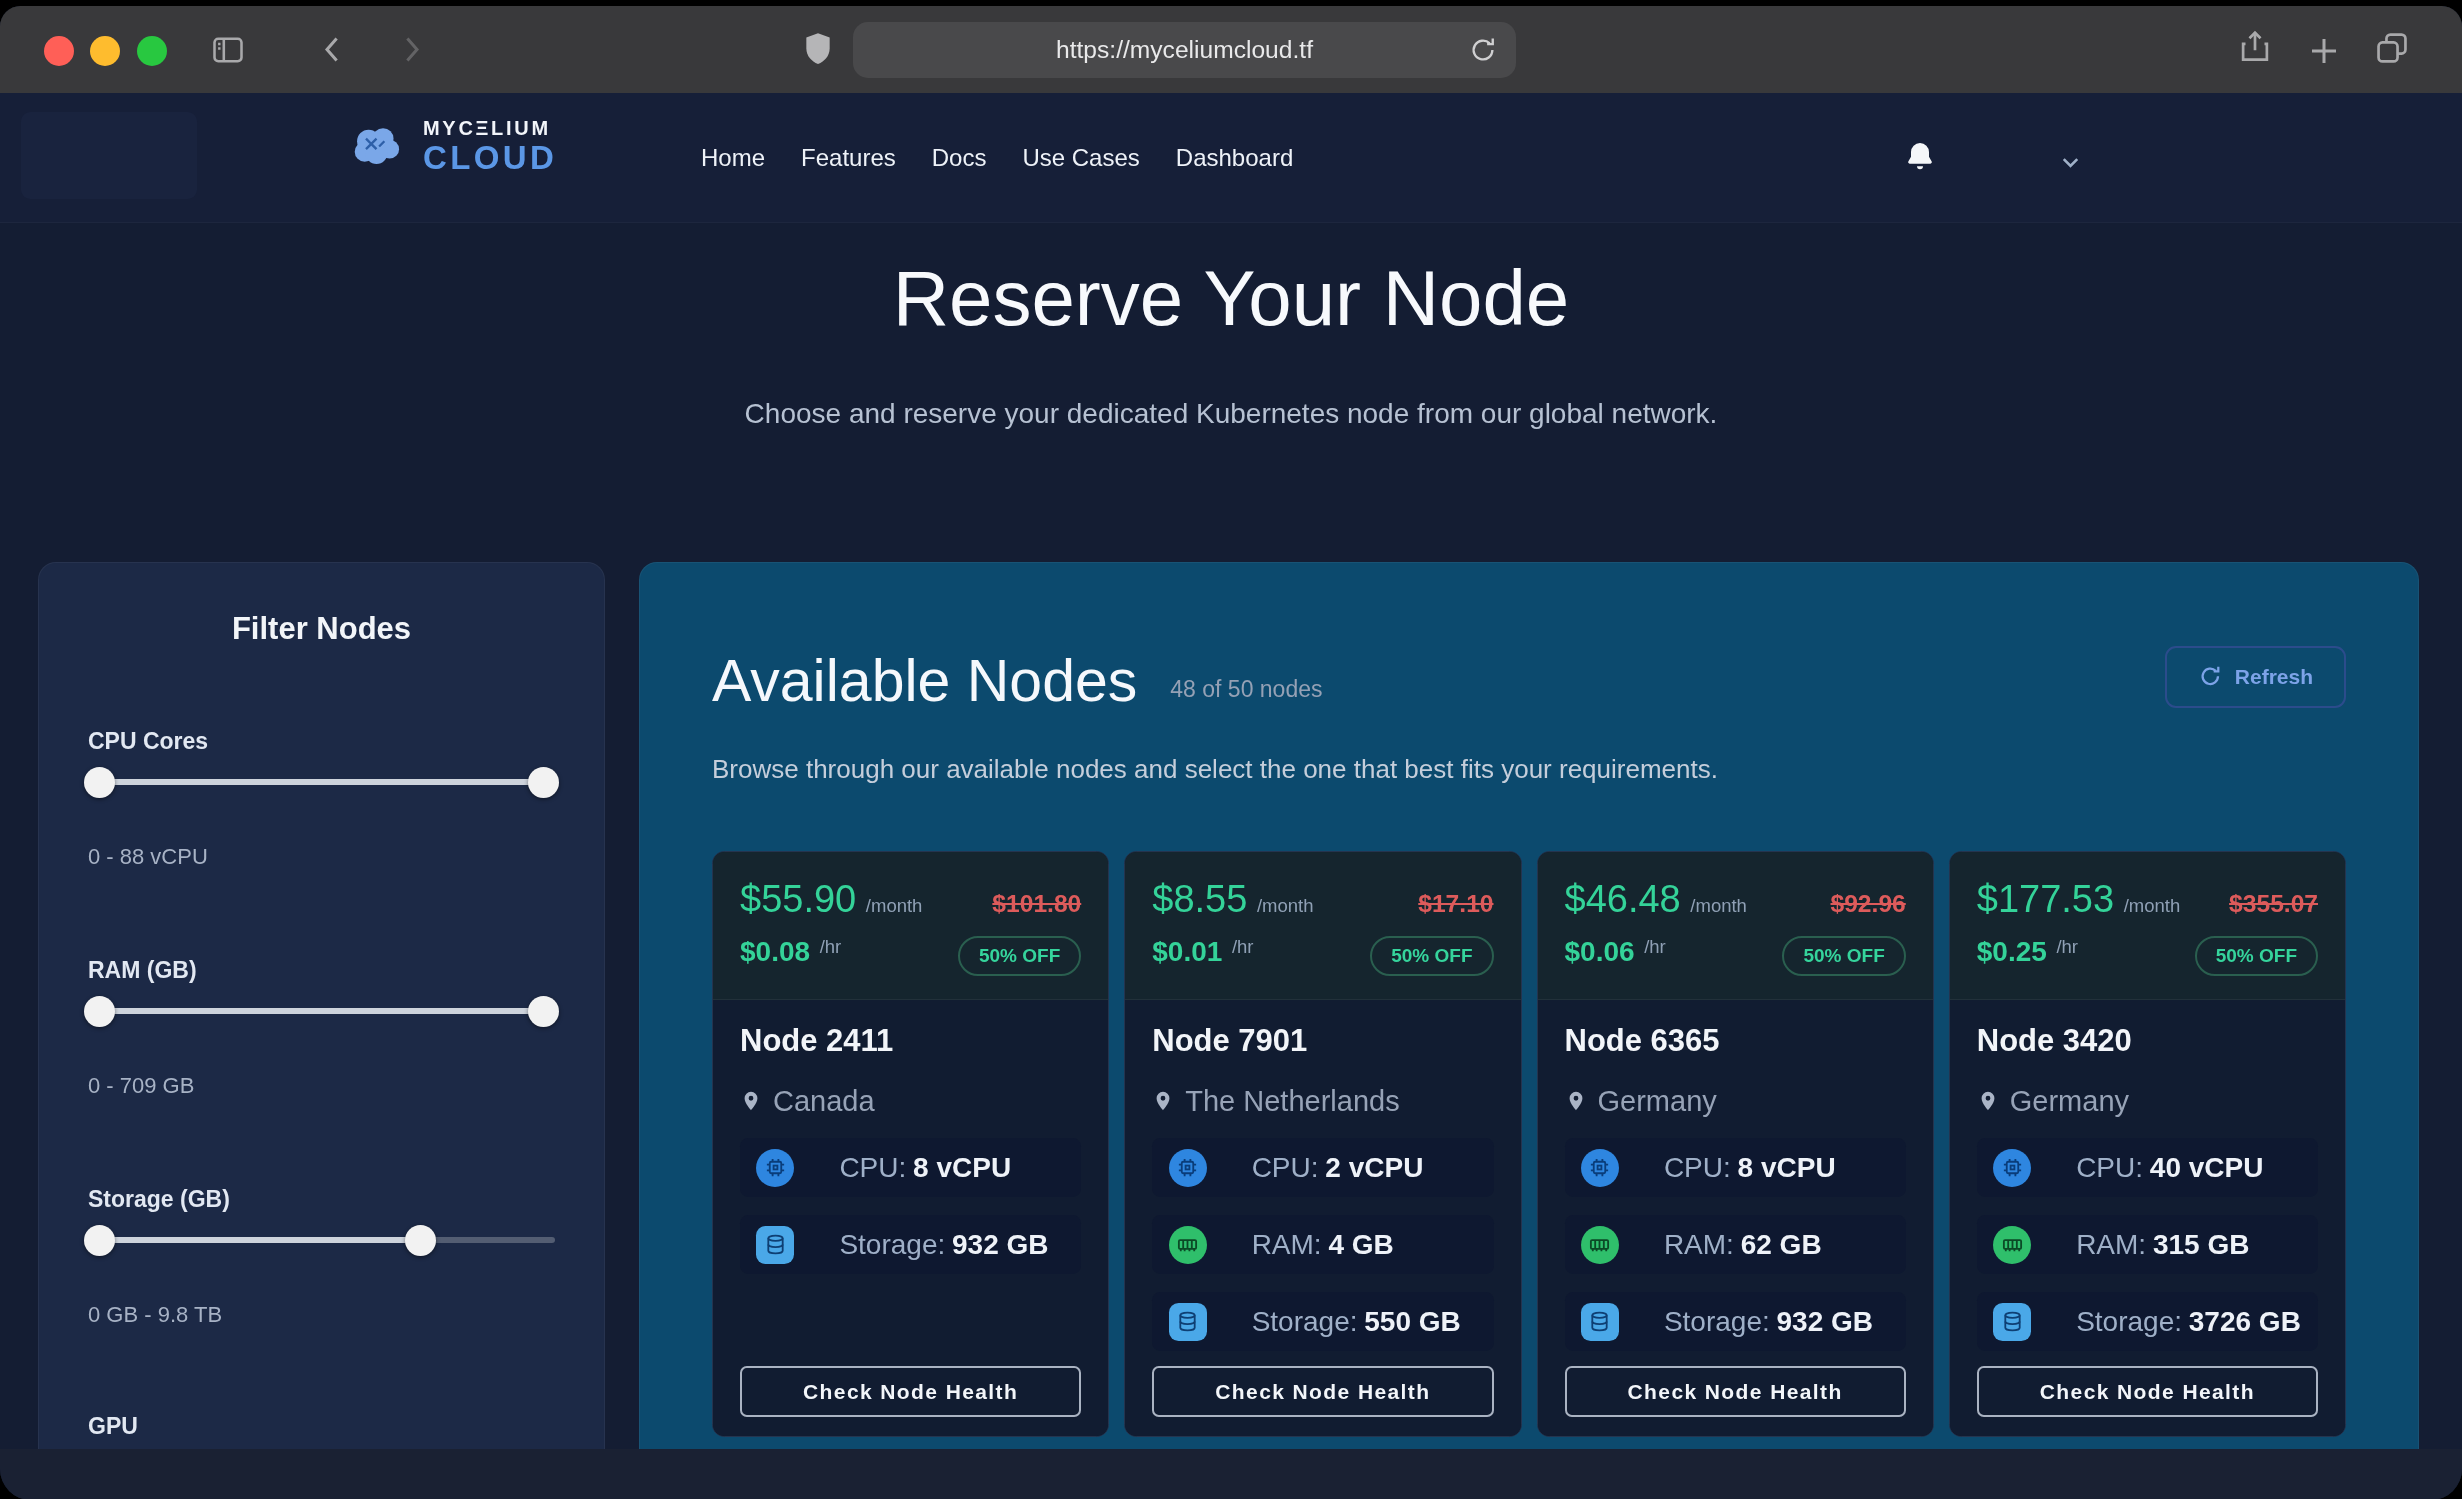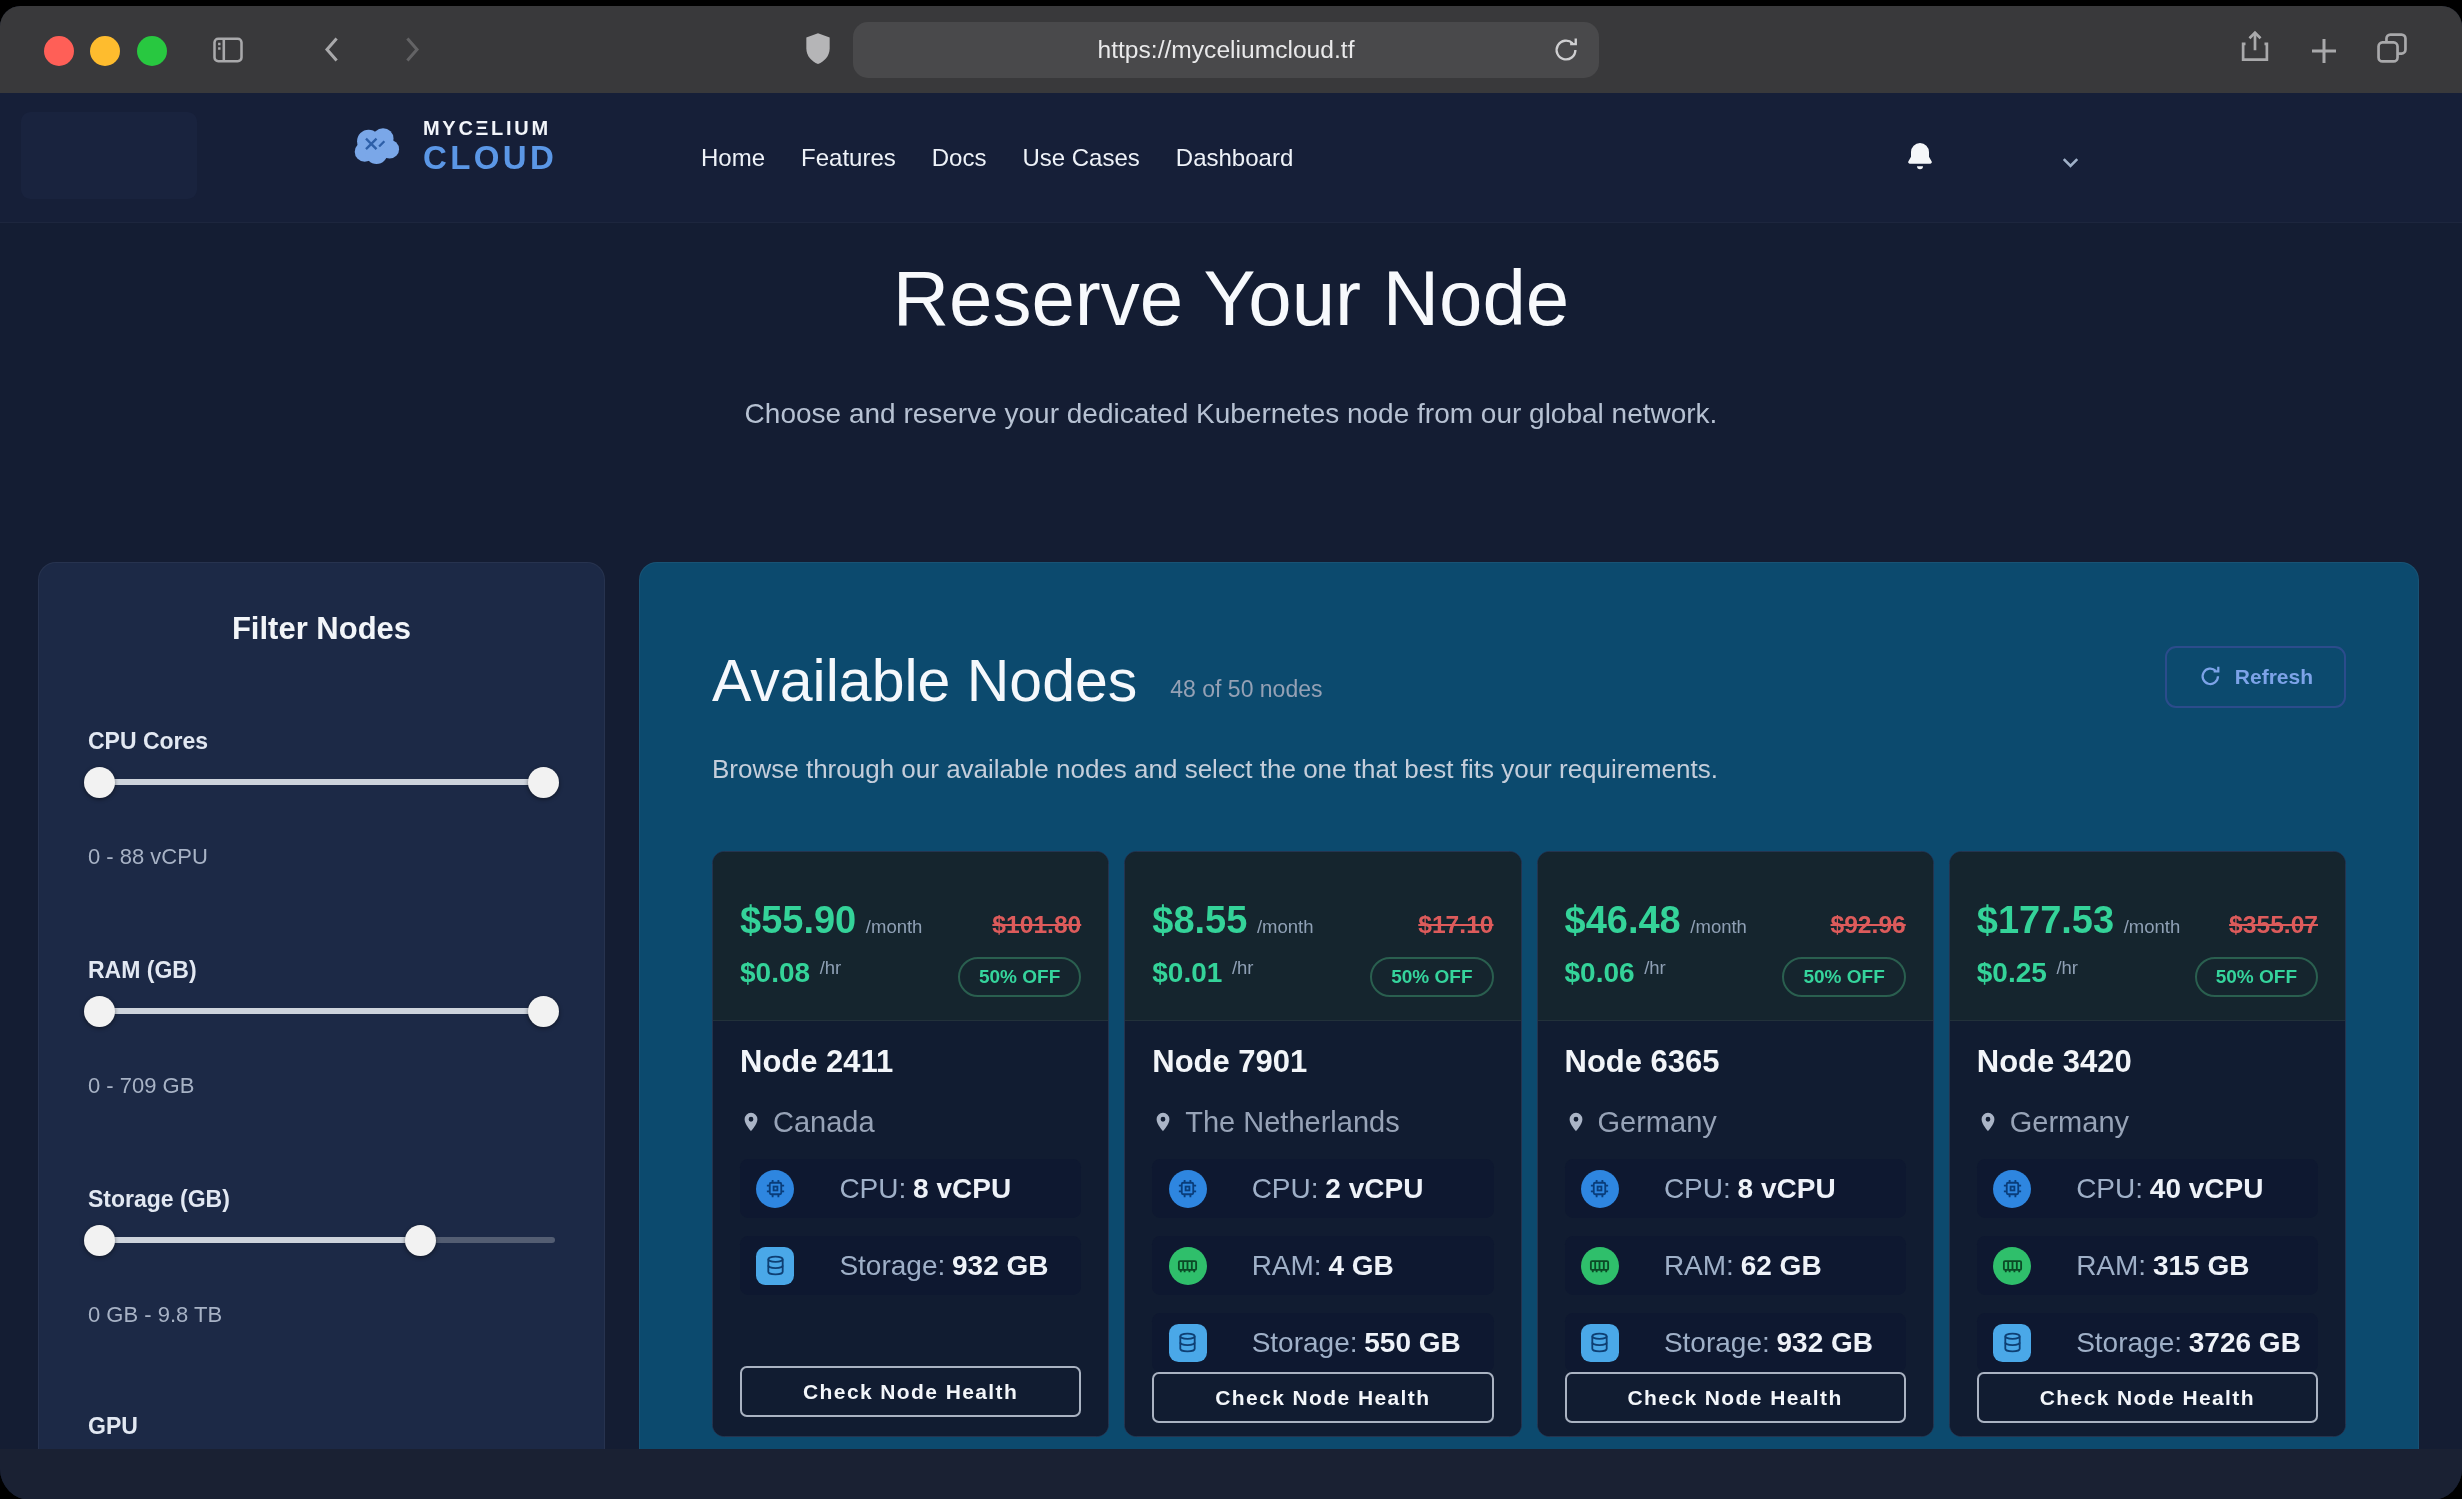--- a/index.html
+++ b/index.html
@@ -9,21 +9,21 @@
             border-radius:20.5px 20.5px 31px 31px; overflow:hidden; background:#141d33; }
 
   
   .chrome { position:absolute; top:0; left:0; right:0; height:87px; background:#39393b; }
   .traffic { position:absolute; top:30px; left:44px; display:flex; gap:16.4px; }
   .light { width:30px; height:30px; border-radius:50%; }
   .light.red{background:#ff5f57;} .light.yellow{background:#febc2e;} .light.green{background:#28c840;}
   .chrome-ico { position:absolute; top:26px; color:#a9a9ab; }
   .chrome-ico svg { display:block; }
   .dim { color:#636365; }
-  .urlbar { position:absolute; left:853px; top:16.4px; width:746px; height:56px; background:#49494b;
+  .urlbar { position:absolute; left:853px; top:16.4px; width:663px; height:56px; background:#49494b;
             border-radius:15px; display:flex; align-items:center; justify-content:center; }
   .url-text { color:#e9e9ea; font-size:24.6px; }
   .reload { position:absolute; right:18px; top:13px; color:#cfcfd1; }
 
   
   .navbar { position:absolute; top:87px; left:0; right:0; height:130px; background:#161f38;
             border-bottom:0.7px solid rgba(255,255,255,0.03); }
   .nav-skeleton { position:absolute; left:20.5px; top:19px; width:176px; height:87px;
                   background:#1b2541; border-radius:9.6px; opacity:.7; }
   .logo { position:absolute; left:345px; top:22px; display:flex; align-items:center; gap:15px; }
@@ -69,21 +69,21 @@
   .refresh-btn { margin-left:auto; margin-bottom:6.8px; display:flex; align-items:center; gap:12.3px;
                  height:62px; padding:0 31px; border:2.1px solid #2c4c8c; border-radius:11px;
                  color:#7da3e8; font-size:21px; font-weight:700; background:transparent; cursor:pointer; }
   .main-desc { margin-top:40px; color:#c5cedb; font-size:26px; }
 
   .cards { margin-top:66px; display:grid; grid-template-columns:repeat(4,1fr); gap:15px; }
   .card { height:586px; background:#111c31; border:1.4px solid #24344f; border-radius:12.3px;
           overflow:hidden; display:flex; flex-direction:column; }
   .card-head { background:#15252e; padding:26px 27px 23px; border-bottom:1.4px solid rgba(255,255,255,.06); }
   .price-row { display:flex; align-items:baseline; }
-  .price-month { color:#34d399; font-size:38px; font-weight:700;margin-top:21px; }
+  .price-month { color:#34d399; font-size:38px; font-weight:400; }
   .price-unit { color:#8fa0b5; font-size:18.5px; margin-left:9.6px; }
   .price-orig { margin-left:auto; color:#dd5b5b; font-size:24.6px; font-weight:600; text-decoration:line-through; }
   .price-row2 { display:flex; align-items:flex-start; margin-top:15px; }
   .price-hour { color:#34d399; font-size:28px; font-weight:700; }
   .pill { margin-left:auto; border:2.1px solid #2a5f4f; border-radius:33px; padding:6.8px 19px;
           color:#35d49c; font-size:19px; font-weight:700; }
   .card-body { flex:1; display:flex; flex-direction:column; padding:23px 27px 19px; background:#111c31; }
   .node-name { color:#f2f5f9; font-size:31px; font-weight:700; }
   .loc-row { display:flex; align-items:center; gap:11px; margin-top:26px; color:#97a3b7; font-size:29px; }
   .specs { margin-top:20.5px; display:flex; flex-direction:column; gap:18px; }

